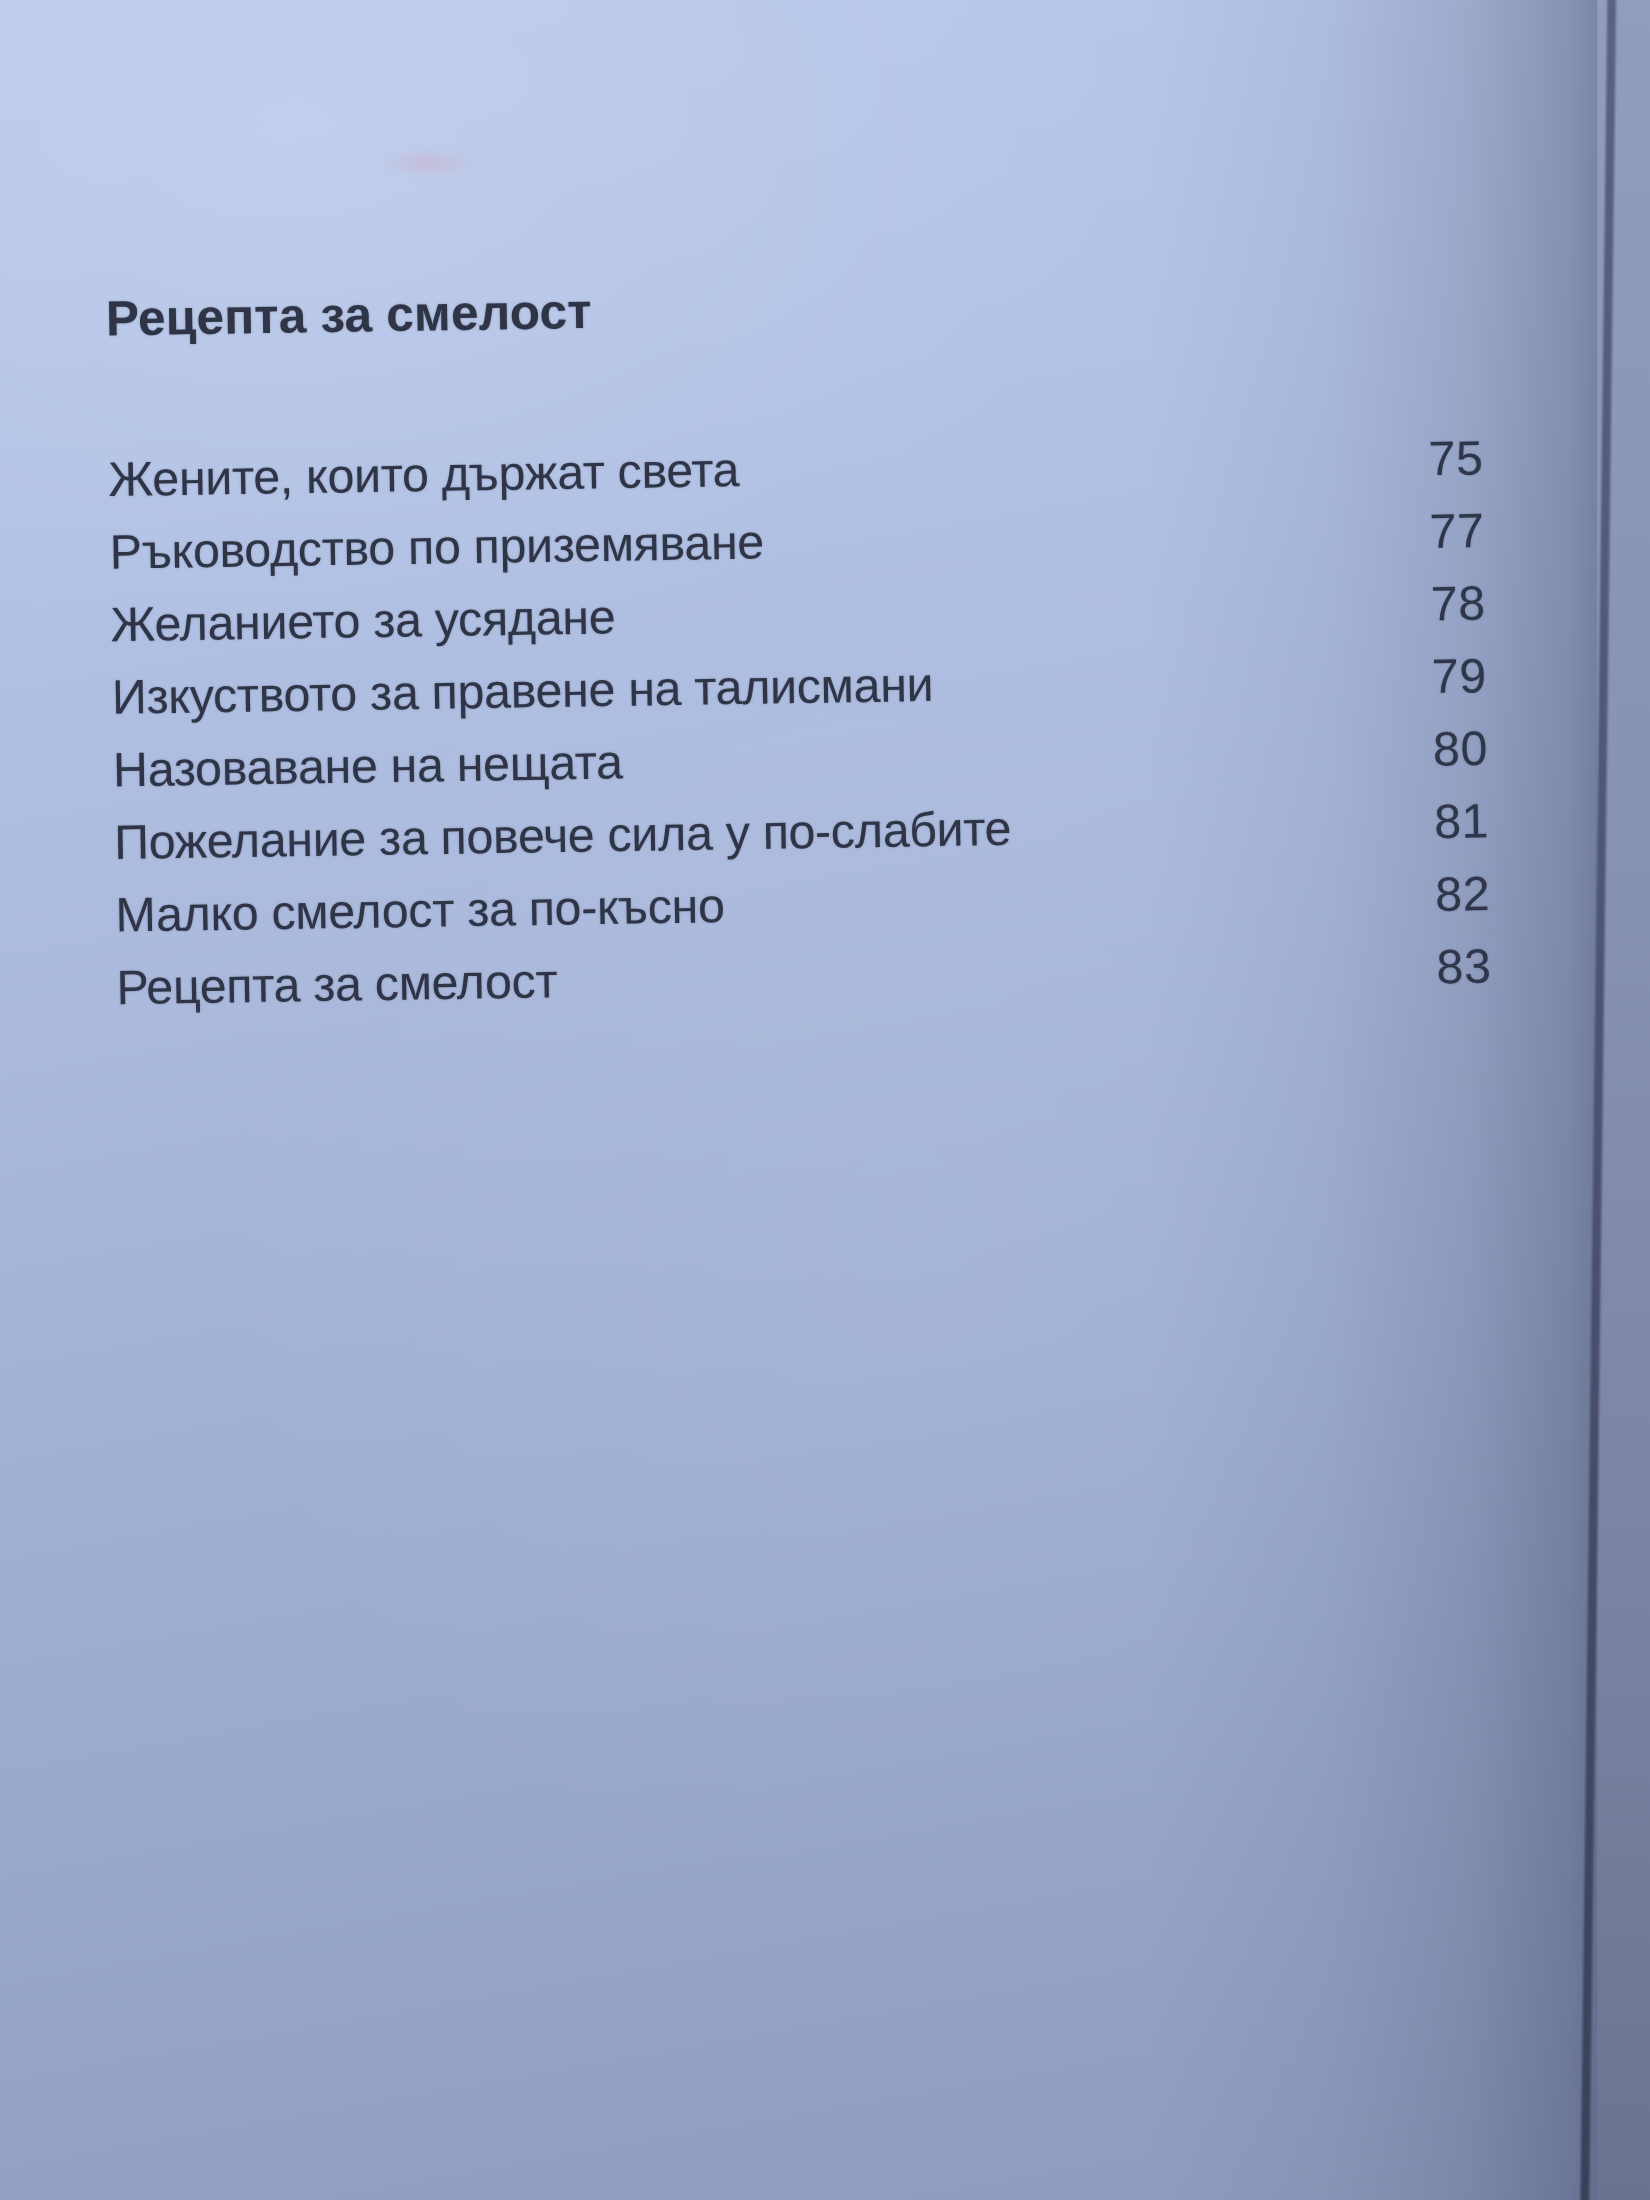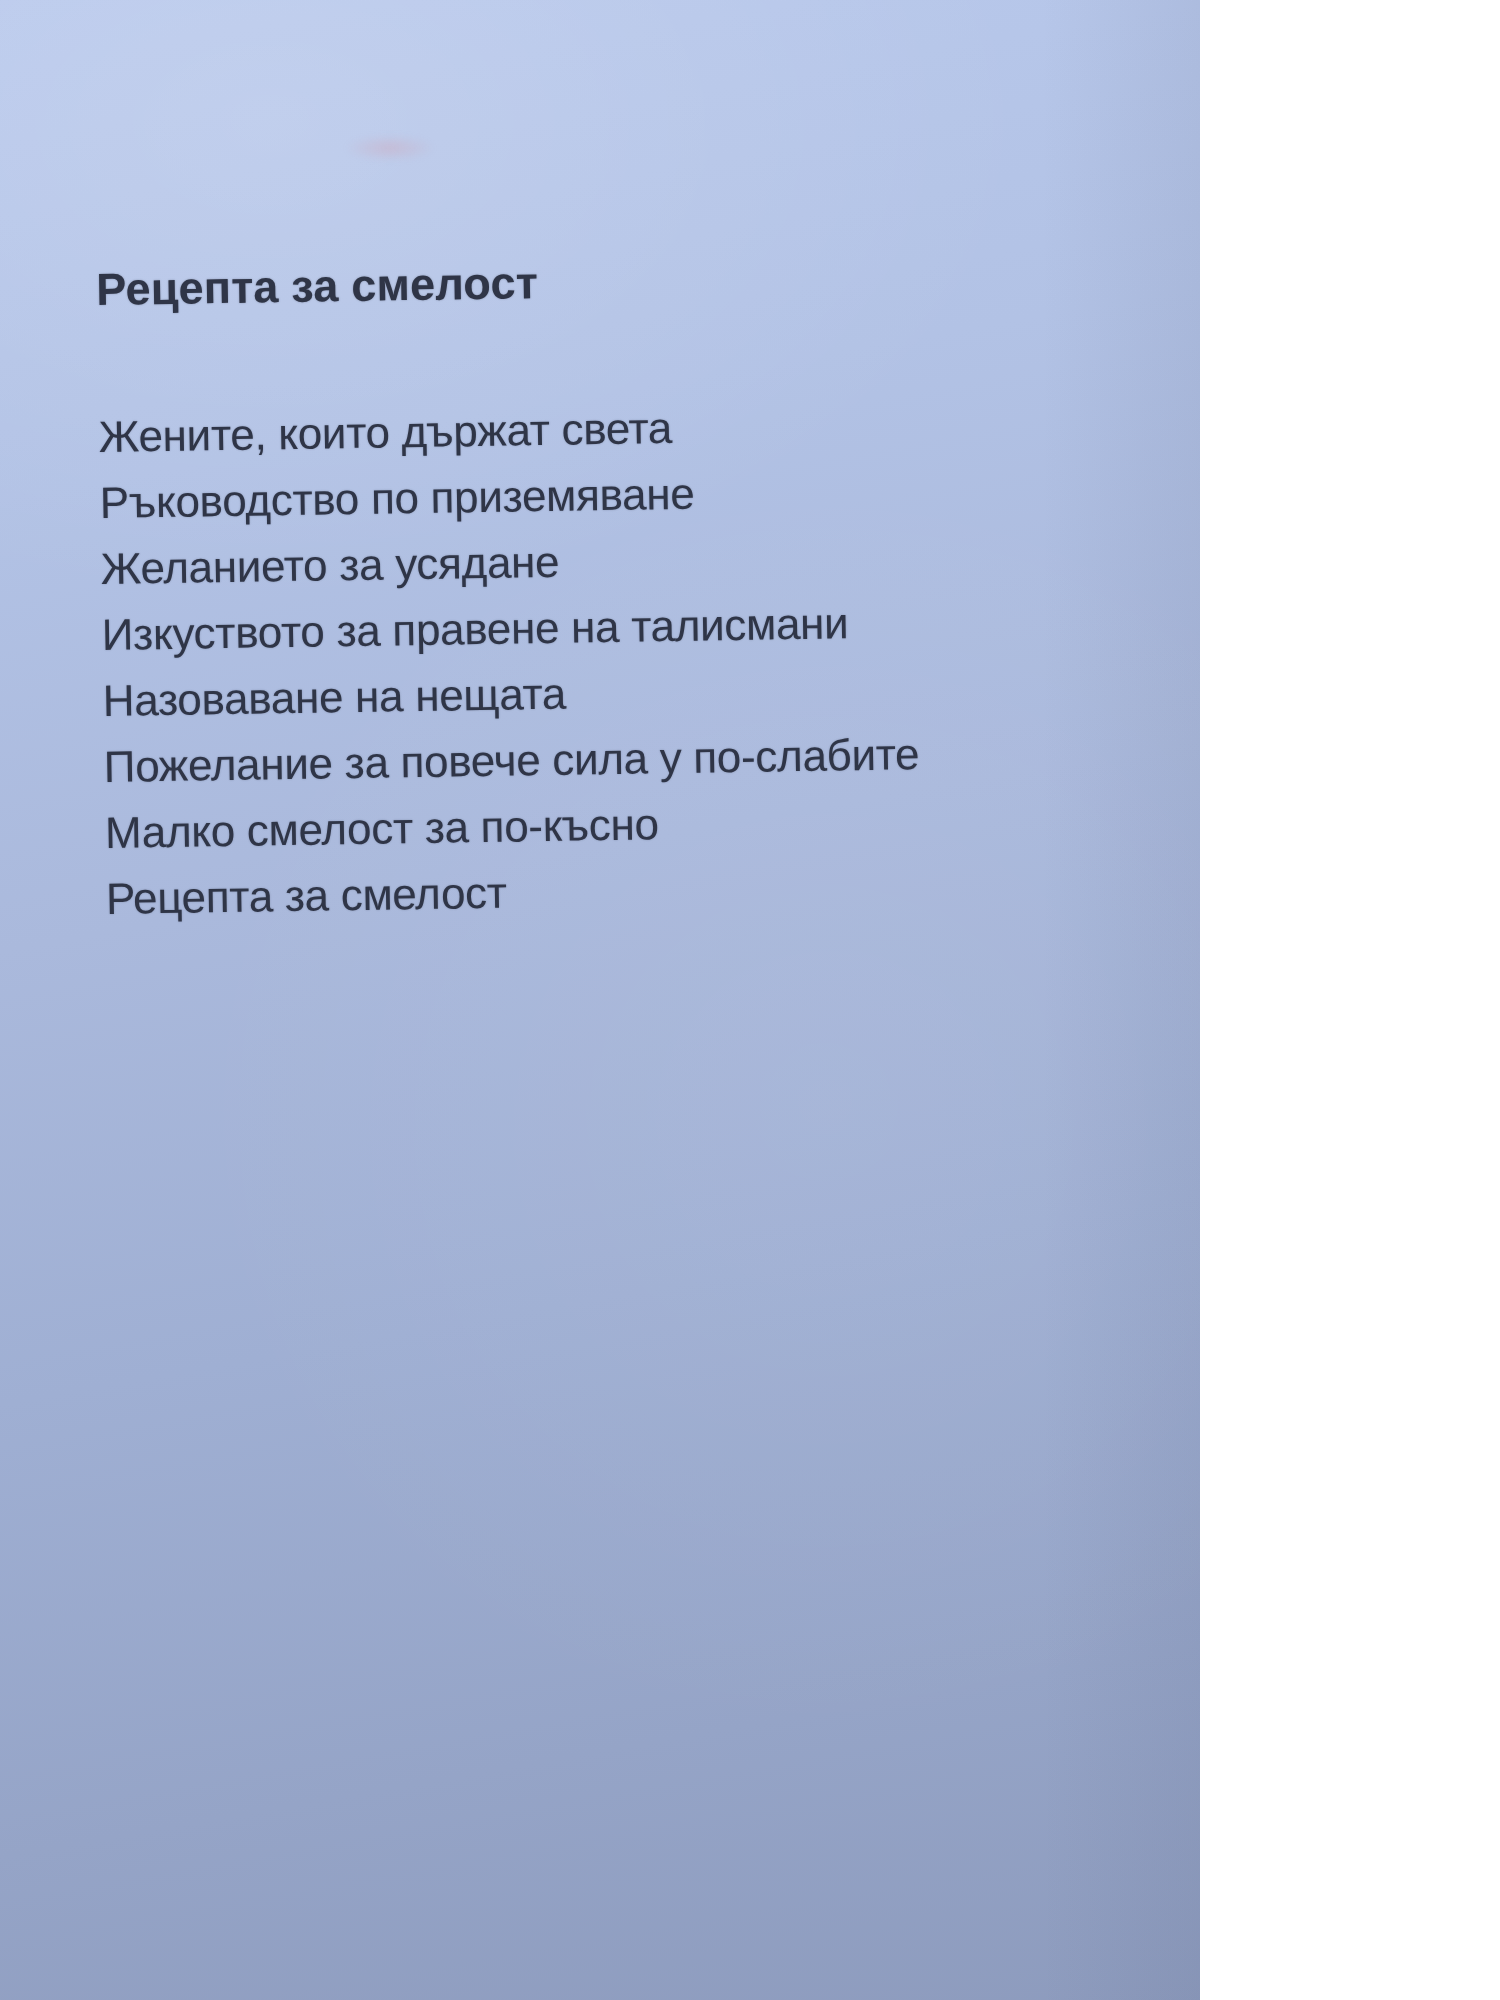--- a/index.html
+++ b/index.html
@@ -10,21 +10,21 @@
     --edge-line-bottom: #3a4058;
     --strip-top: #929cbd;
     --strip-bottom: #6b7390;
   }
   * { margin: 0; padding: 0; box-sizing: border-box; }
   html, body { width: 1500px; height: 2000px; overflow: hidden; }
   body { font-family: "Liberation Sans", "DejaVu Sans", sans-serif; }
 
   .photo {
     position: relative;
-    width: 1200px;
+    width: 1500px;
     height: 2000px;
     background: var(--paper-dark, #8c9abc);
     overflow: hidden;
   }
 
   
   .page-surface {
     position: absolute;
     left: 0; top: 0;
     width: 1500px; height: 2000px;

